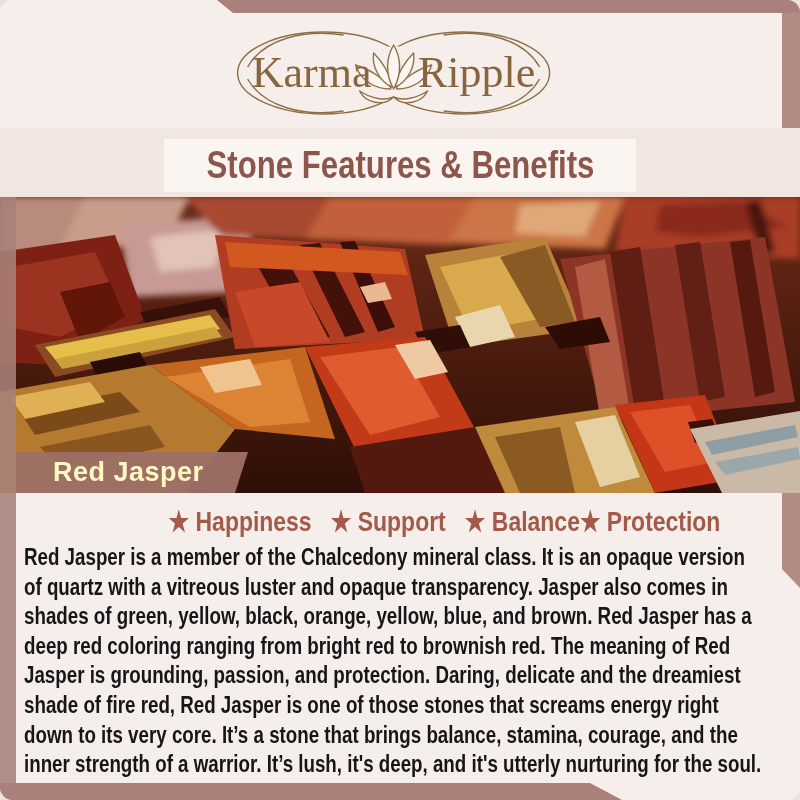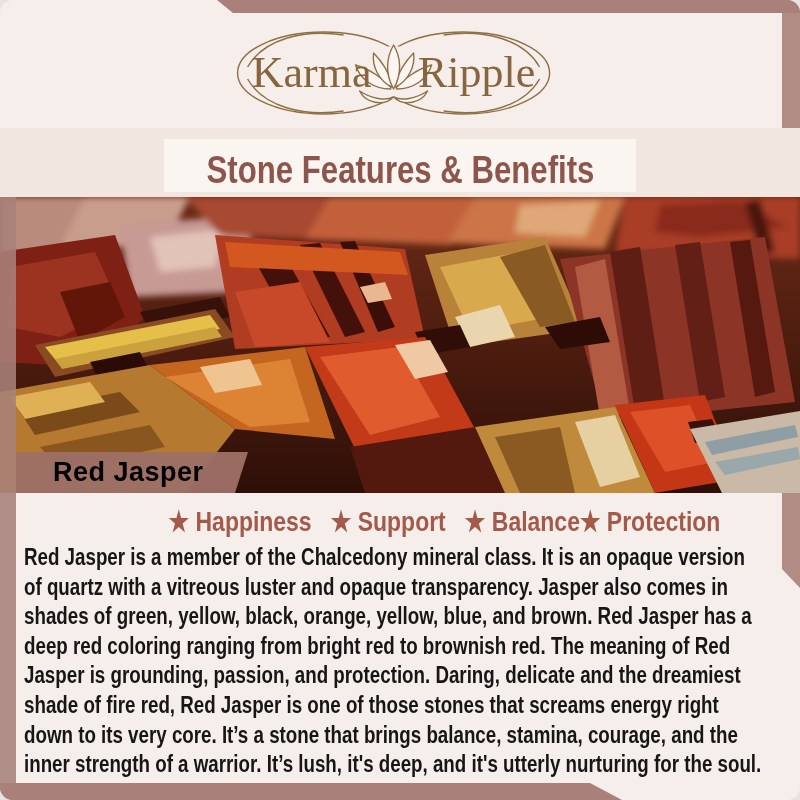--- a/index.html
+++ b/index.html
@@ -17,31 +17,31 @@
   #right-strip { right:0; top:0; width:18px; height:588px; background:rgba(169,129,122,.9);
                  clip-path:polygon(0 0, 100% 0, 100% 100%, 0 calc(100% - 19px)); }
   #left-strip  { left:0; top:197px; width:16px; height:603px; background:rgba(169,129,122,.88); }
   #bottom-band { left:0; bottom:0; width:622px; height:17px;
                  clip-path:polygon(0 0, 590px 0, 622px 100%, 0 100%); }
   
   #logo { position:absolute; top:28px; left:50%; transform:translateX(-52%); width:320px; height:90px; }
   
   #title-band { position:absolute; left:0; top:128px; width:800px; height:69px; background:#f2e6e1; }
   #title-box  { position:absolute; left:164px; top:11px; width:472px; height:53px; background:#fbf5f1;
-                display:flex; align-items:flex-end; justify-content:center; }
+                display:flex; align-items:center; justify-content:center; }
   #title-box .t { font-size:38px; font-weight:700; color:#8d564c; white-space:nowrap;
                   transform:scaleX(.82); transform-origin:center; letter-spacing:0; }
   
   #photo { position:absolute; left:0; top:197px; width:800px; height:296px; overflow:hidden; }
   #photo svg { display:block; }
   
   #photo-label { position:absolute; left:16px; top:452px; width:232px; height:41px;
                  background:rgba(157,111,102,.96);
                  clip-path:polygon(0 0, 100% 0, calc(100% - 13px) 100%, 0 100%);
-                 color:#000000; font-size:27px; font-weight:700; letter-spacing:.5px;
+                 color:#fef9c3; font-size:27px; font-weight:700; letter-spacing:.5px;
                  line-height:41px; padding-left:37px; }
   
   #benefits { position:absolute; left:0; top:501px; width:800px; height:40px;
               display:flex; align-items:center; justify-content:center;margin-left:44px; }
   #benefits .t { font-size:28px; font-weight:700; color:#a35a4a; white-space:pre;
                  transform:scaleX(.82); transform-origin:center; }
   
   #description { position:absolute; left:24px; top:543px; width:960px;
                  font-size:23px; font-weight:700; color:#161616; line-height:29.6px;
                  white-space:pre-line; transform:scaleX(.815); transform-origin:top left; }

